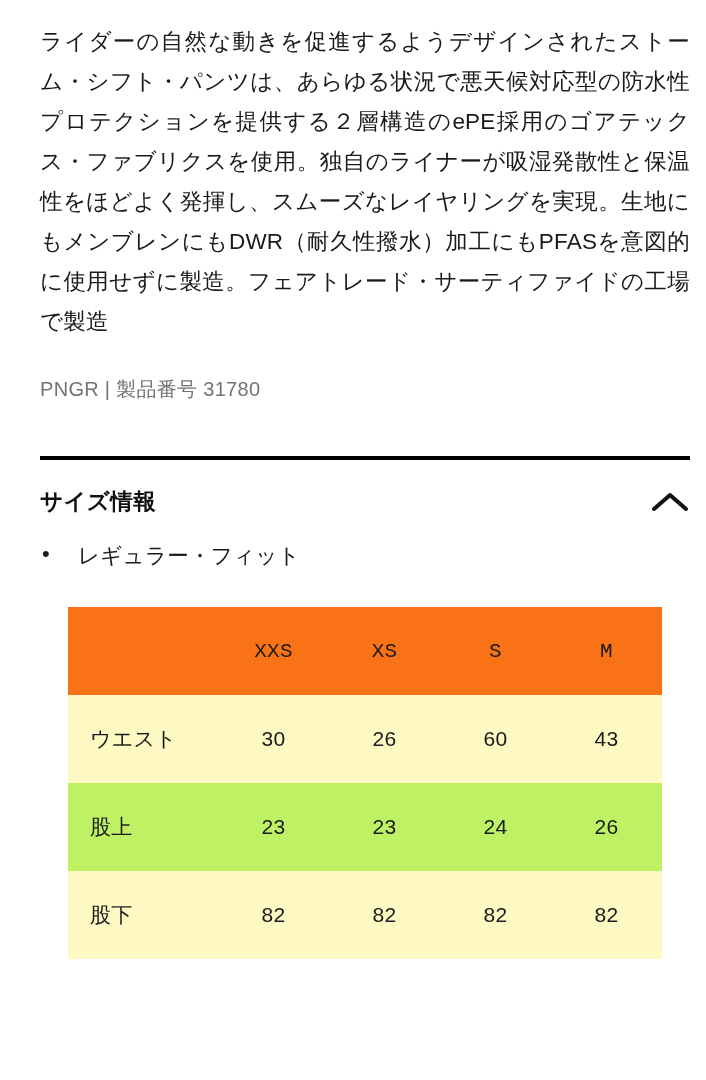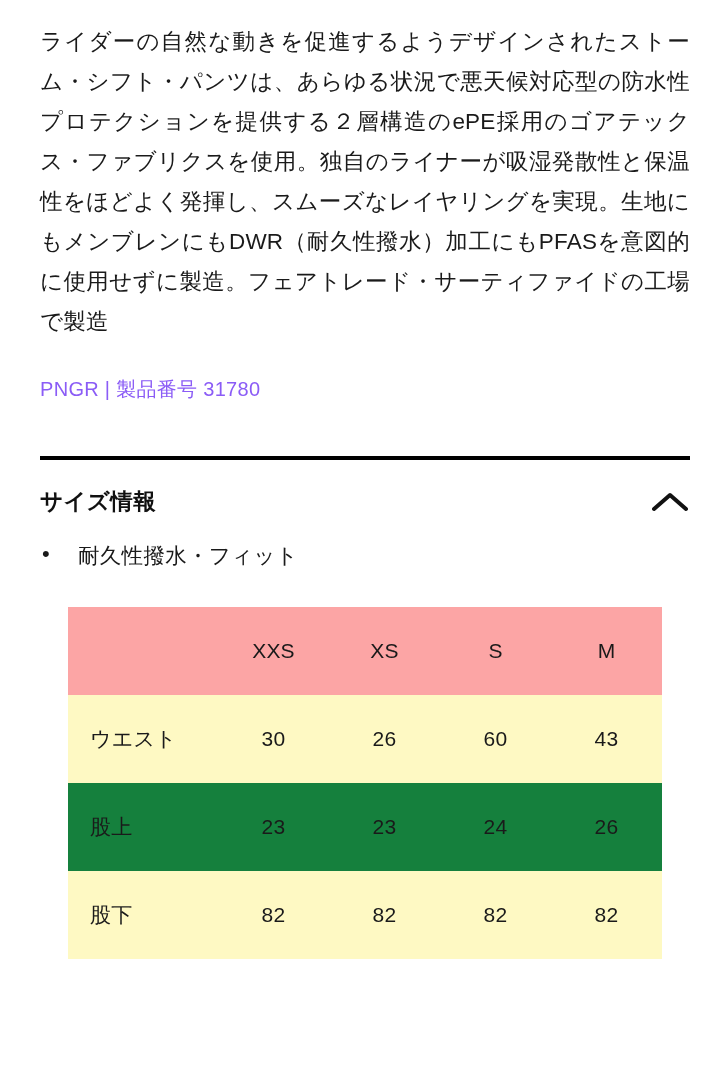--- a/index.html
+++ b/index.html
@@ -28,21 +28,21 @@
     letter-spacing: 0.2px;
     color: #1a1a1a;
     padding-top: 22px;
     margin: 0;
     text-align: justify;
     text-justify: inter-character;
   }
   .meta {
     font-size: 20px;
     line-height: 30px;
-    color: #8b5cf6;
+    color: #737373;
     margin: 0;
     padding-top: 32px;
     letter-spacing: 0.3px;
   }
   .divider {
     border: 0;
     border-top: 4px solid #000000;
     margin: 52px 0 0 0;
   }
   .section-head {
@@ -102,24 +102,25 @@
     font-size: 21px;
     font-weight: normal;
     color: #1a1a1a;
     padding: 0;
     text-align: center;
     vertical-align: middle;
     height: 88px;
     letter-spacing: 0.2px;
   }
   table.size-table thead tr {
-    background: #fca5a5;
+    background: #f97316;
+    font-family: Liberation Mono, monospace;
   }
   table.size-table tbody tr.shaded {
-    background: #15803d;
+    background: #bef264;
   }
   table.size-table tbody tr.plain {
     background: #fef9c3;
   }
   table.size-table th.row-label,
   table.size-table td.row-label {
     text-align: left;
     padding-left: 22px;
     width: 150px;
     line-height: 30px;
@@ -140,21 +141,21 @@
   <div class="section-head">
     <span class="section-title">サイズ情報</span>
     <span class="chevron">
       <svg width="36" height="22" viewBox="0 0 36 22" aria-hidden="true">
         <path d="M2 18 L18 4 L34 18" fill="none" stroke="#111111" stroke-width="4" stroke-linecap="round" stroke-linejoin="round"></path>
       </svg>
     </span>
   </div>
 
   <ul class="bullets">
-    <li>耐久性撥水・フィット</li>
+    <li>レギュラー・フィット</li>
   </ul>
 
   <div class="table-wrap">
     <table class="size-table">
       <colgroup>
         <col class="label-col">
         <col>
           <col>
           <col>
           <col>

